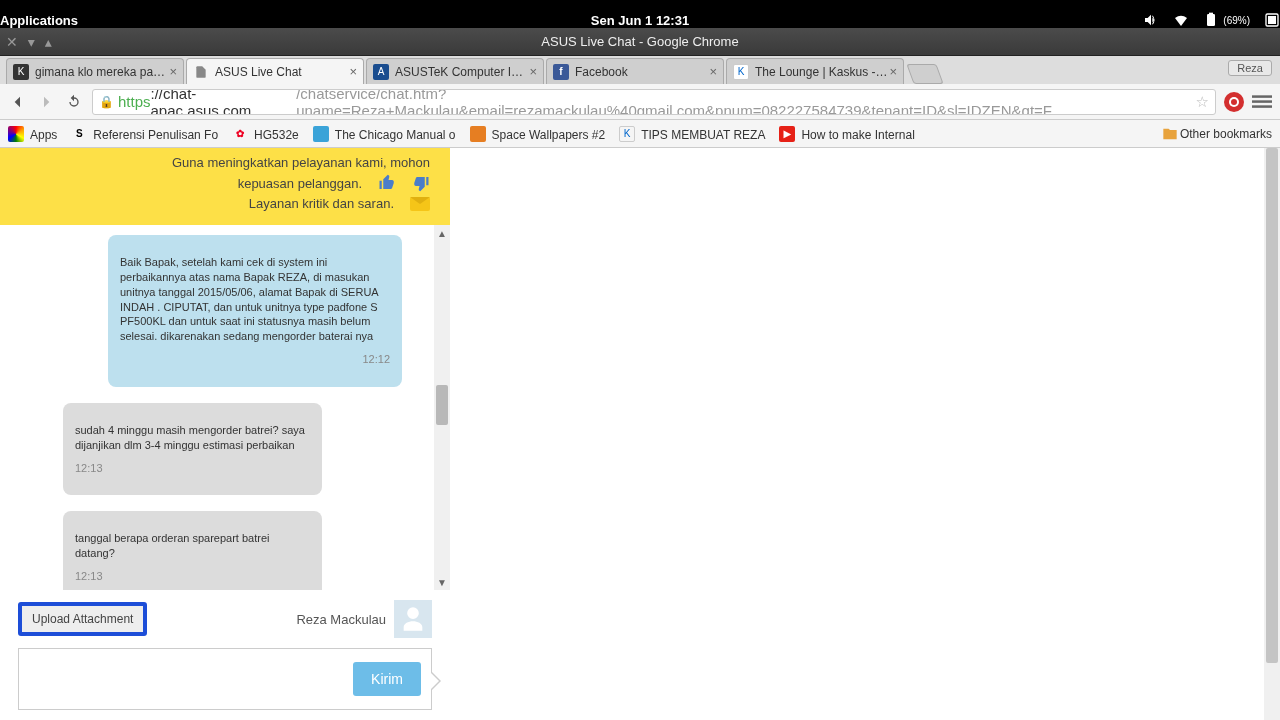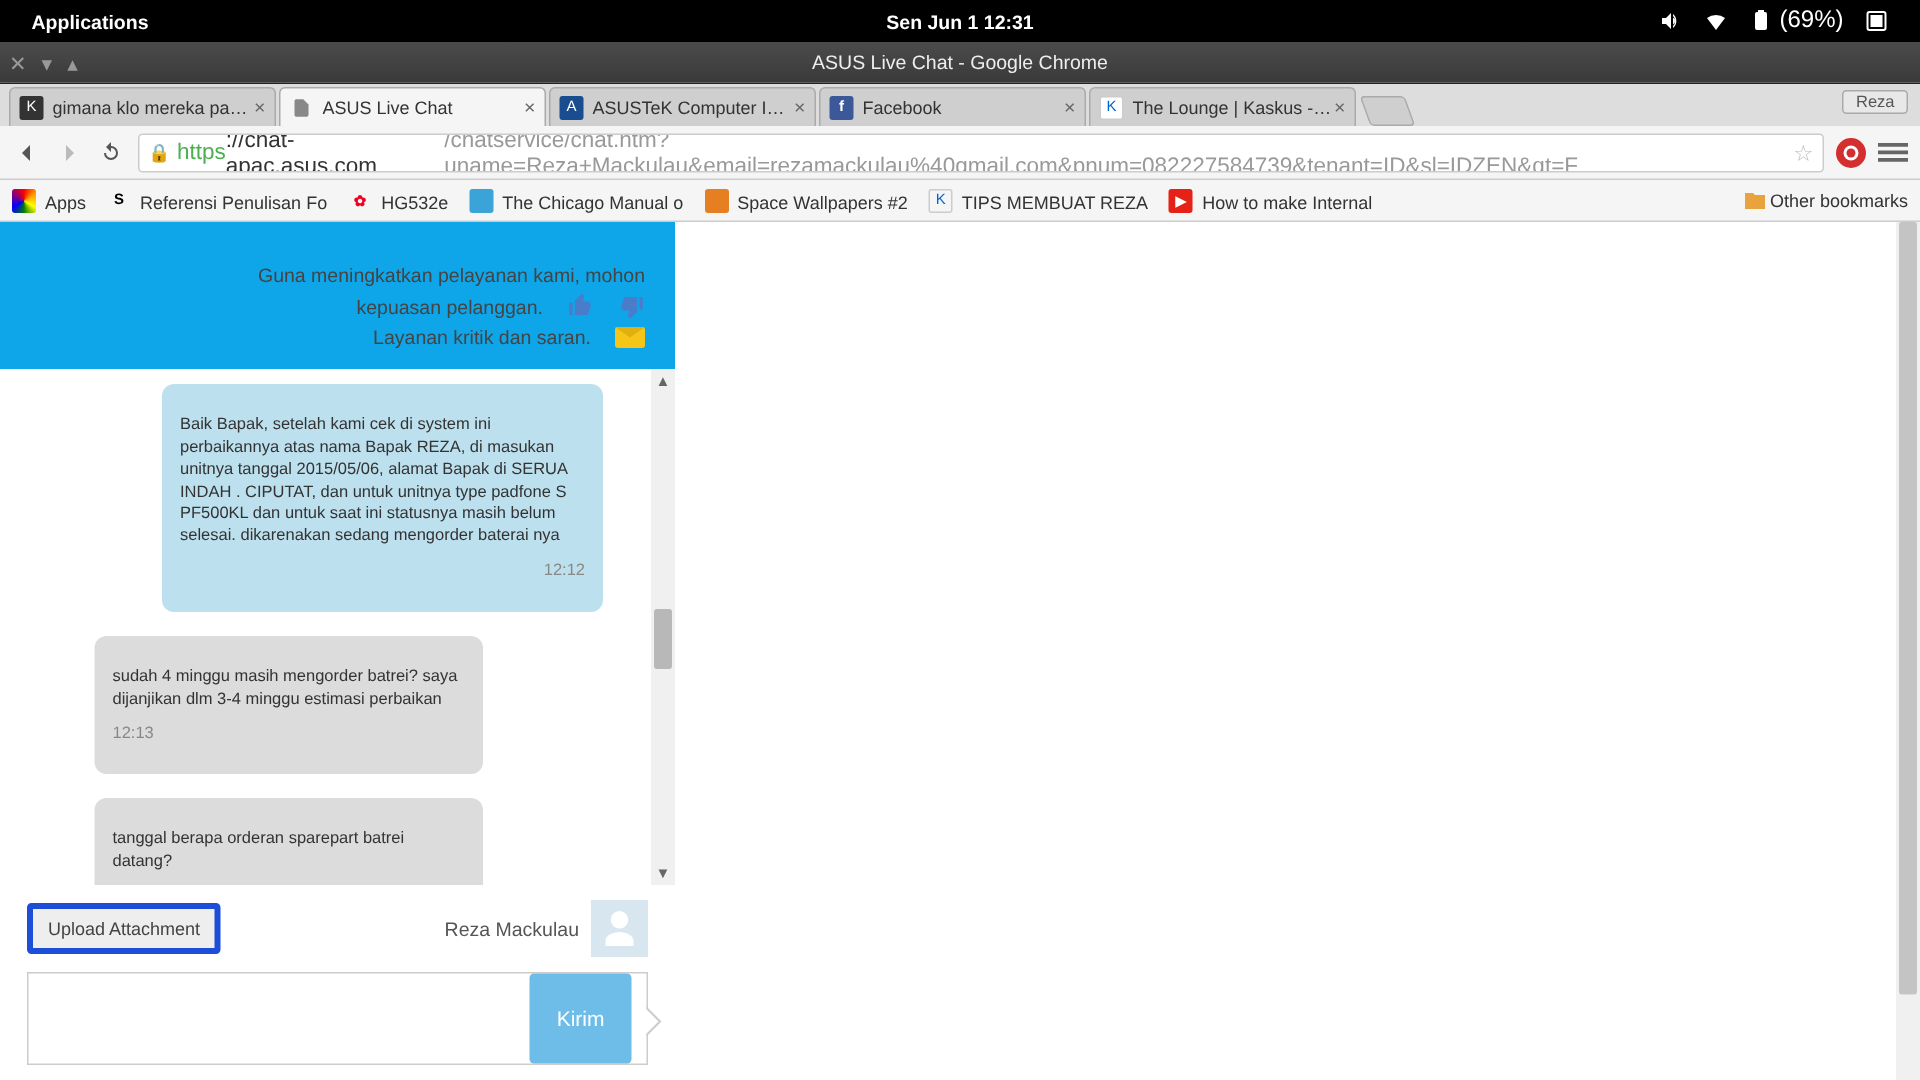--- a/index.html
+++ b/index.html
@@ -1,24 +1,24 @@
 <!DOCTYPE html>
 <html><head>
 <meta charset="utf-8">
 <style>
 * { margin:0; padding:0; box-sizing:border-box; font-family: Arial, "Helvetica Neue", sans-serif; }
 body { width:1280px; height:720px; overflow:hidden; background:#fff; }
 
 
-.gnome-bar { height:28px; background:#000; color:#fff; display:flex; align-items:center; font-size:13px; font-weight:bold; padding:0 21px; position:relative; }
+.gnome-bar { height:28px; background:#000; color:#fff; display:flex; align-items:flex-end; font-size:13px; font-weight:bold; padding:0 0; position:relative; }
 .gnome-bar .right { margin-left:auto; display:flex; align-items:center; gap:14px; font-weight:normal;}
 .gnome-bar .clock { position:absolute; left:50%; transform:translateX(-50%); font-weight:bold;}
 .tray-icon { display:inline-flex; width:16px; height:16px; color:#fff; }
 .tray-icon svg { width:16px; height:16px; fill:#fff; }
-.batt { display:flex; align-items:center; gap:4px; font-size:16px;}
+.batt { display:flex; align-items:center; gap:4px; font-size:10px;}
 
 
 .win-title { height:28px; background:linear-gradient(#4b4b4b,#3a3a3a); color:#eee; display:flex; align-items:center; justify-content:center; font-size:13px; position:relative; border-bottom:1px solid #222;}
 .win-title .left-icons { position:absolute; left:6px; display:flex; gap:10px; color:#999; font-size:14px;}
 .win-title .left-icons span{cursor:pointer;}
 
 
 .tab-strip { height:28px; background:#ddd; display:flex; align-items:flex-end; padding-left:6px; position:relative;}
 .tab { height:26px; width:178px; background:#f5f5f5; border:1px solid #aaa; border-bottom:none; border-radius:4px 4px 0 0; display:flex; align-items:center; padding:0 6px; font-size:12px; color:#333; margin-right:2px; position:relative; overflow:hidden; white-space:nowrap;}
 .tab.inactive { background:#cfcfcf; }
@@ -47,21 +47,21 @@
 .bm { display:flex; align-items:flex-end; gap:6px; white-space:nowrap;}
 .bm .ic { width:16px; height:16px; border-radius:2px; display:flex; align-items:center; justify-content:center; font-size:10px;}
 .bm-bar .other { margin-left:auto; display:flex; align-items:center; gap:2px;}
 .bm .ic.apps{background:conic-gradient(red,orange,yellow,green,blue,purple,red); border-radius:2px;}
 .bm .ic.folder{color:#e8a33d;}
 .bm .ic svg{width:16px;height:16px;}
 
 
 .page { height:calc(720px - 28px - 28px - 28px - 36px - 28px); position:relative; background:#fff;}
 .chat-wrap { width:450px; height:100%; position:relative; display:flex; flex-direction:column;}
-.survey-box { background:#0ea5e9; padding:28px 20px 10px; color:#444; font-size:13px;}
+.survey-box { background:#fde047; padding:7px 20px 10px; color:#444; font-size:13px;}
 .survey-box .line{ text-align:right; margin-bottom:4px;}
 .survey-box .line.with-ic{display:flex; justify-content:flex-end; align-items:center; gap:16px;}
 .thumb{width:18px;height:18px;}
 .thumb.up{fill:#4a7dc9;}
 .thumb.down{fill:#4a7dc9;}
 .mail-ic{width:20px;height:14px;background:#f5c518;border-radius:2px;position:relative;}
 .mail-ic:after{content:"";position:absolute;left:0;top:0;border-left:10px solid transparent;border-right:10px solid transparent;border-top:7px solid #e0b010;}
 
 .chat-scroll { flex:1; overflow:hidden; position:relative; padding:10px 18px;}
 .msg { border-radius:8px; padding:20px 12px; font-size:11px; color:#333; margin-bottom:16px; position:relative; line-height:1.35;}
@@ -75,21 +75,21 @@
 .scroll-track .arr{height:16px;display:flex;align-items:center;justify-content:center;font-size:10px;color:#666;}
 .scroll-track .thumb-s{position:absolute;left:2px;right:2px;top:160px;height:40px;background:#b8b8b8;border-radius:2px;}
 
 .chat-footer { padding:10px 18px; }
 .uf-row { display:flex; align-items:center; margin-bottom:10px;}
 .upload-btn { background:#eee; border:4px solid #1d4ed8; padding:6px 10px; font-size:12px; color:#444; border-radius:3px;}
 .user-name { margin-left:auto; font-size:13px; color:#555; margin-right:8px;}
 .avatar { width:38px; height:38px; background:#d8e6ef; display:flex; align-items:center; justify-content:center;}
 .avatar svg{width:28px;height:28px;fill:#fff;}
 .input-row { border:1px solid #ccc; height:62px; display:flex; align-items:center; justify-content:flex-end; padding:0 10px; position:relative;}
-.send-btn { background:#6dbde8; color:#fff; border:none; padding:0 18px; height:60px; font-size:14px; border-radius:3px;}
+.send-btn { background:#6dbde8; color:#fff; border:none; padding:0 18px; height:34px; font-size:14px; border-radius:3px;}
 .input-row:after{content:"";position:absolute;right:-10px;top:22px;border-top:10px solid transparent;border-bottom:10px solid transparent;border-left:10px solid #ccc;}
 .input-row:before{content:"";position:absolute;right:-8px;top:23px;border-top:9px solid transparent;border-bottom:9px solid transparent;border-left:9px solid #fff;z-index:1;}
 
 .page-scroll{position:absolute;right:0;top:0;bottom:0;width:16px;background:#f0f0f0;}
 .page-scroll .thumb-p{position:absolute;left:2px;right:2px;top:0;height:90%;background:#c4c4c4;border-radius:2px;}
 </style>
 </head>
 <body>
 
 <div class="gnome-bar">

